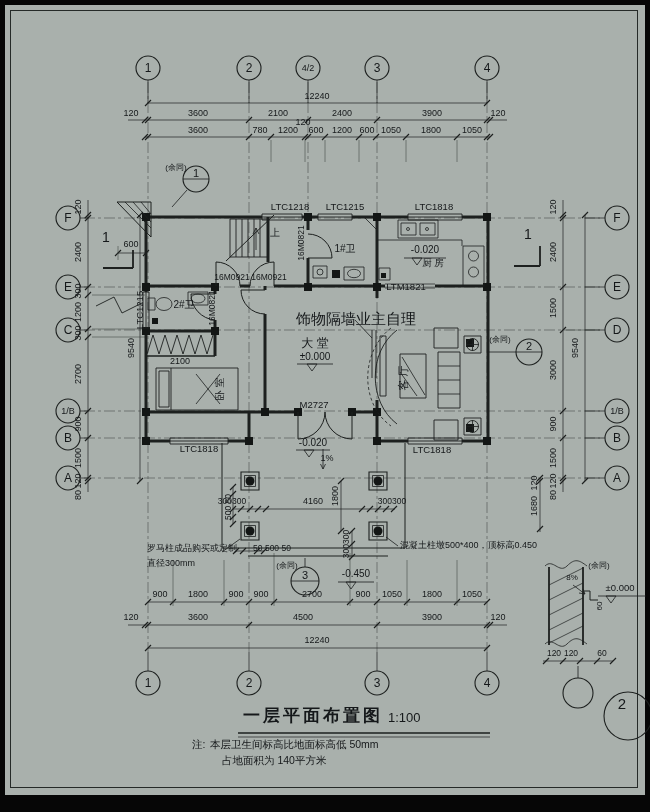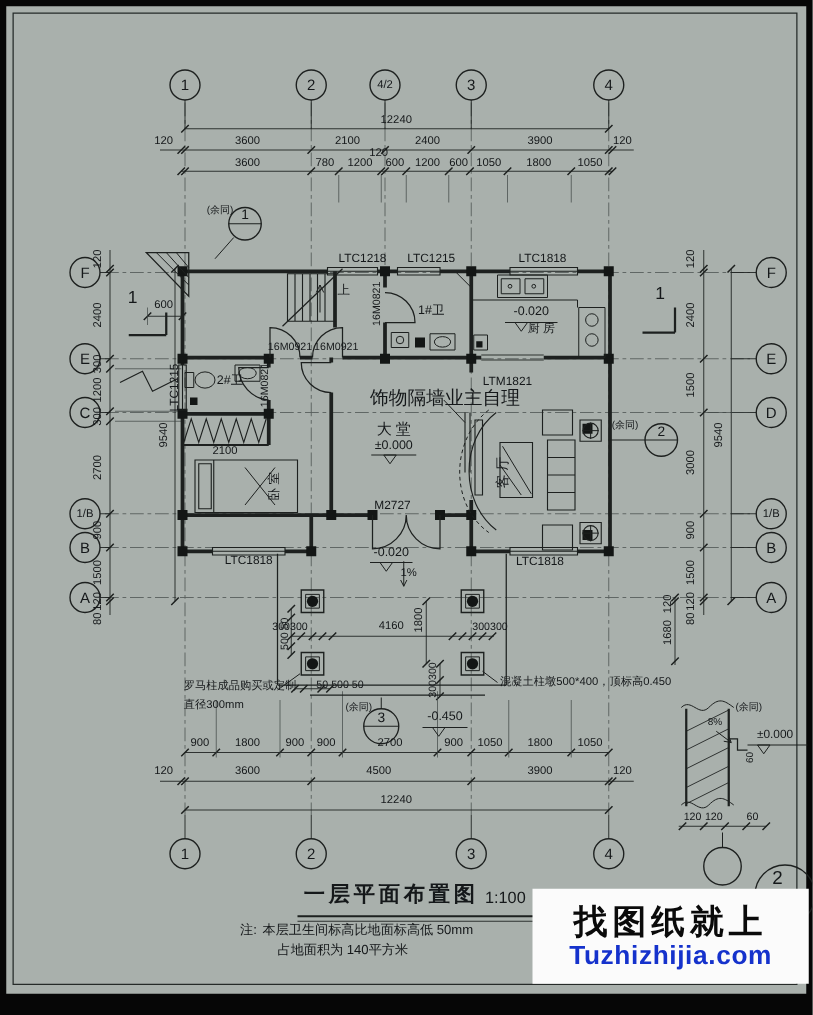--- a/index.html
+++ b/index.html
@@ -303,21 +303,21 @@
   <span class="t r" style="left:346px;top:544px;font-size:8.5px">300300</span>
   <span class="t" style="left:272px;top:548px;font-size:8.5px">50 500 50</span>
   <span class="t r" style="left:228px;top:507px;font-size:8.5px">500 50</span>
 
   <span class="t" style="left:290px;top:207px;font-size:9.5px">LTC1218</span>
   <span class="t" style="left:345px;top:207px;font-size:9.5px">LTC1215</span>
   <span class="t" style="left:434px;top:207px;font-size:9.5px">LTC1818</span>
   <span class="t r" style="left:140px;top:310px;font-size:9.5px">LTC1215</span>
   <span class="t" style="left:199px;top:449px;font-size:9.5px">LTC1818</span>
   <span class="t" style="left:432px;top:450px;font-size:9.5px">LTC1818</span>
-  <span class="t" style="left:406px;top:306px;font-size:9.5px">LTM1821</span>
+  <span class="t" style="left:406px;top:287px;font-size:9.5px">LTM1821</span>
   <span class="t" style="left:314px;top:405px;font-size:9.5px">M2727</span>
   <span class="t" style="left:232px;top:277px;font-size:8.5px">16M0921</span>
   <span class="t" style="left:269px;top:277px;font-size:8.5px">16M0921</span>
   <span class="t r" style="left:301px;top:243px;font-size:8.5px">16M0821</span>
   <span class="t r" style="left:212px;top:308px;font-size:8.5px">16M0821</span>
 
   <span class="t" style="left:315px;top:343px;font-size:12px">大 堂</span>
   <span class="t" style="left:315px;top:357px;font-size:10px">±0.000</span>
   <span class="t" style="left:425px;top:250px;font-size:10px">-0.020</span>
   <span class="t" style="left:433px;top:263px;font-size:9.5px">厨 房</span>
@@ -352,17 +352,13 @@
   <span class="t" style="left:554px;top:653px;font-size:8.5px">120</span>
   <span class="t" style="left:571px;top:653px;font-size:8.5px">120</span>
   <span class="t" style="left:602px;top:653px;font-size:8.5px">60</span>
 
   <span class="t tl b" style="left:243px;top:707px;font-size:17px;letter-spacing:3px">一层平面布置图</span>
   <span class="t tl" style="left:388px;top:711px;font-size:13px">1:100</span>
   <span class="t tl" style="left:192px;top:739px;font-size:10.5px">注:</span>
   <span class="t tl" style="left:210px;top:739px;font-size:10.5px">本层卫生间标高比地面标高低 50mm</span>
   <span class="t tl" style="left:222px;top:755px;font-size:10.5px">占地面积为  140平方米</span>
 
-  <div id="wm">
-    <div class="l1">找图纸就上</div>
-    <div class="l2">Tuzhizhijia.com</div>
-  </div>
 </div>
 
 </body></html>

